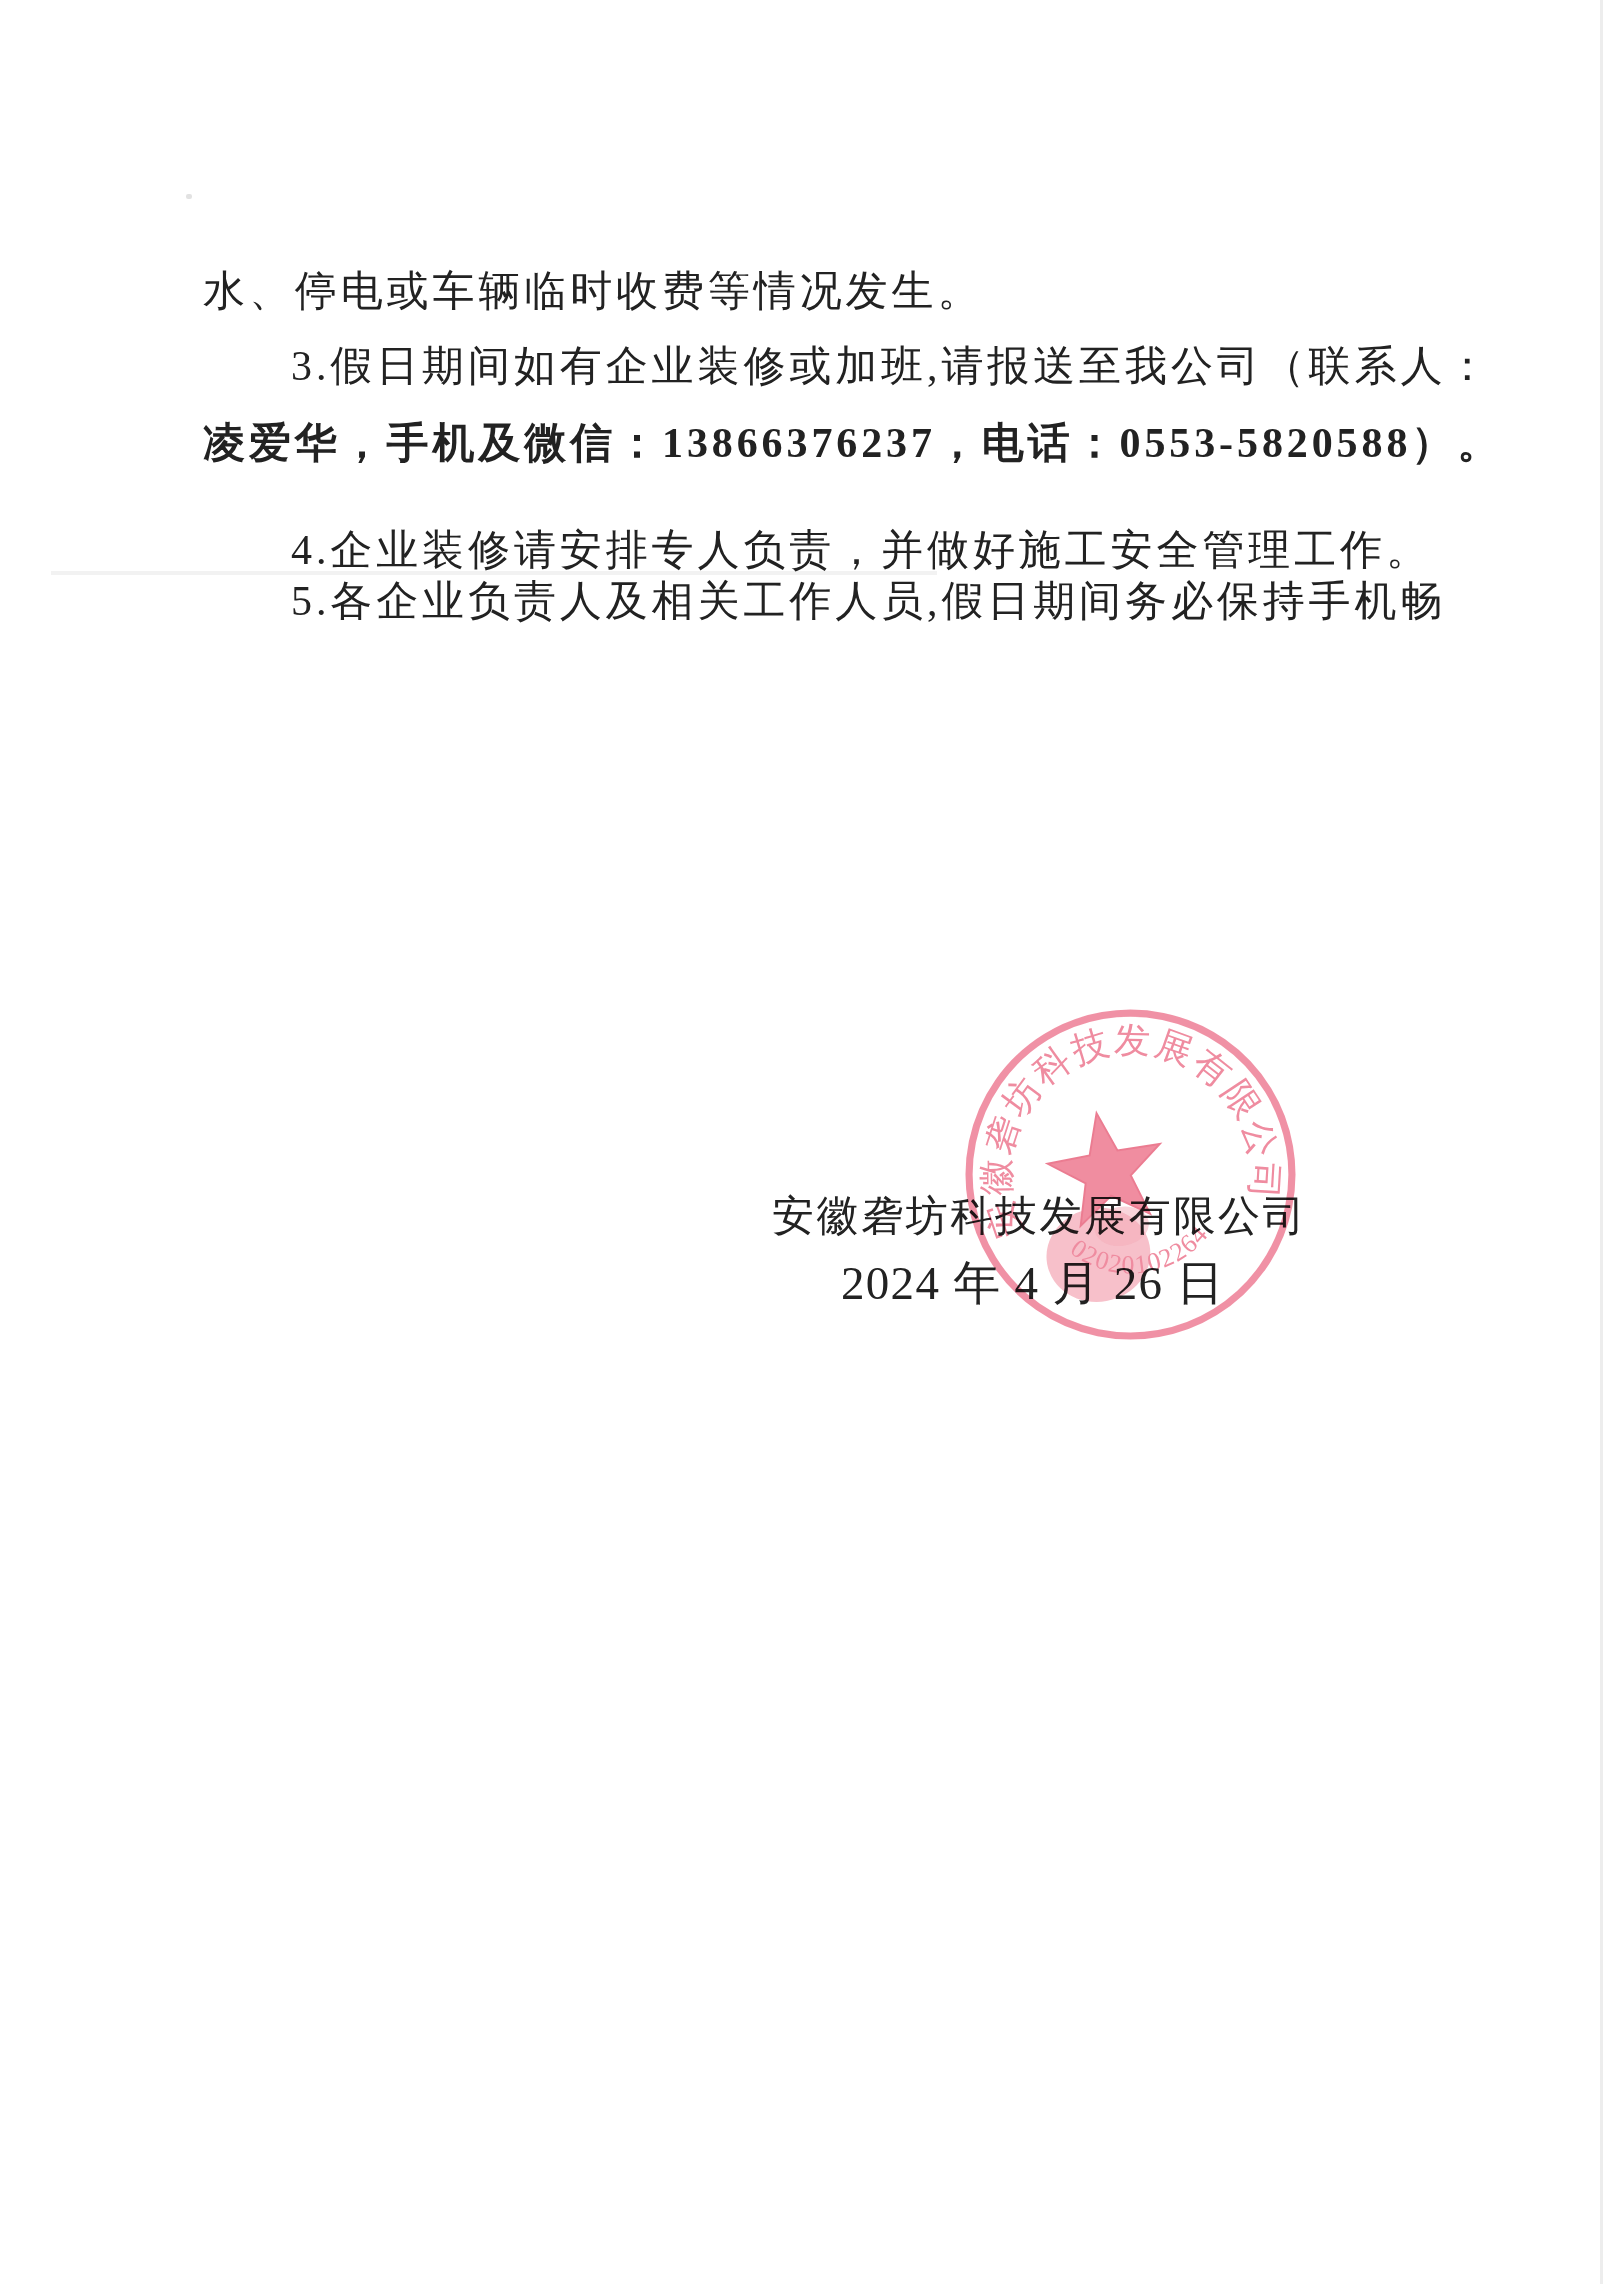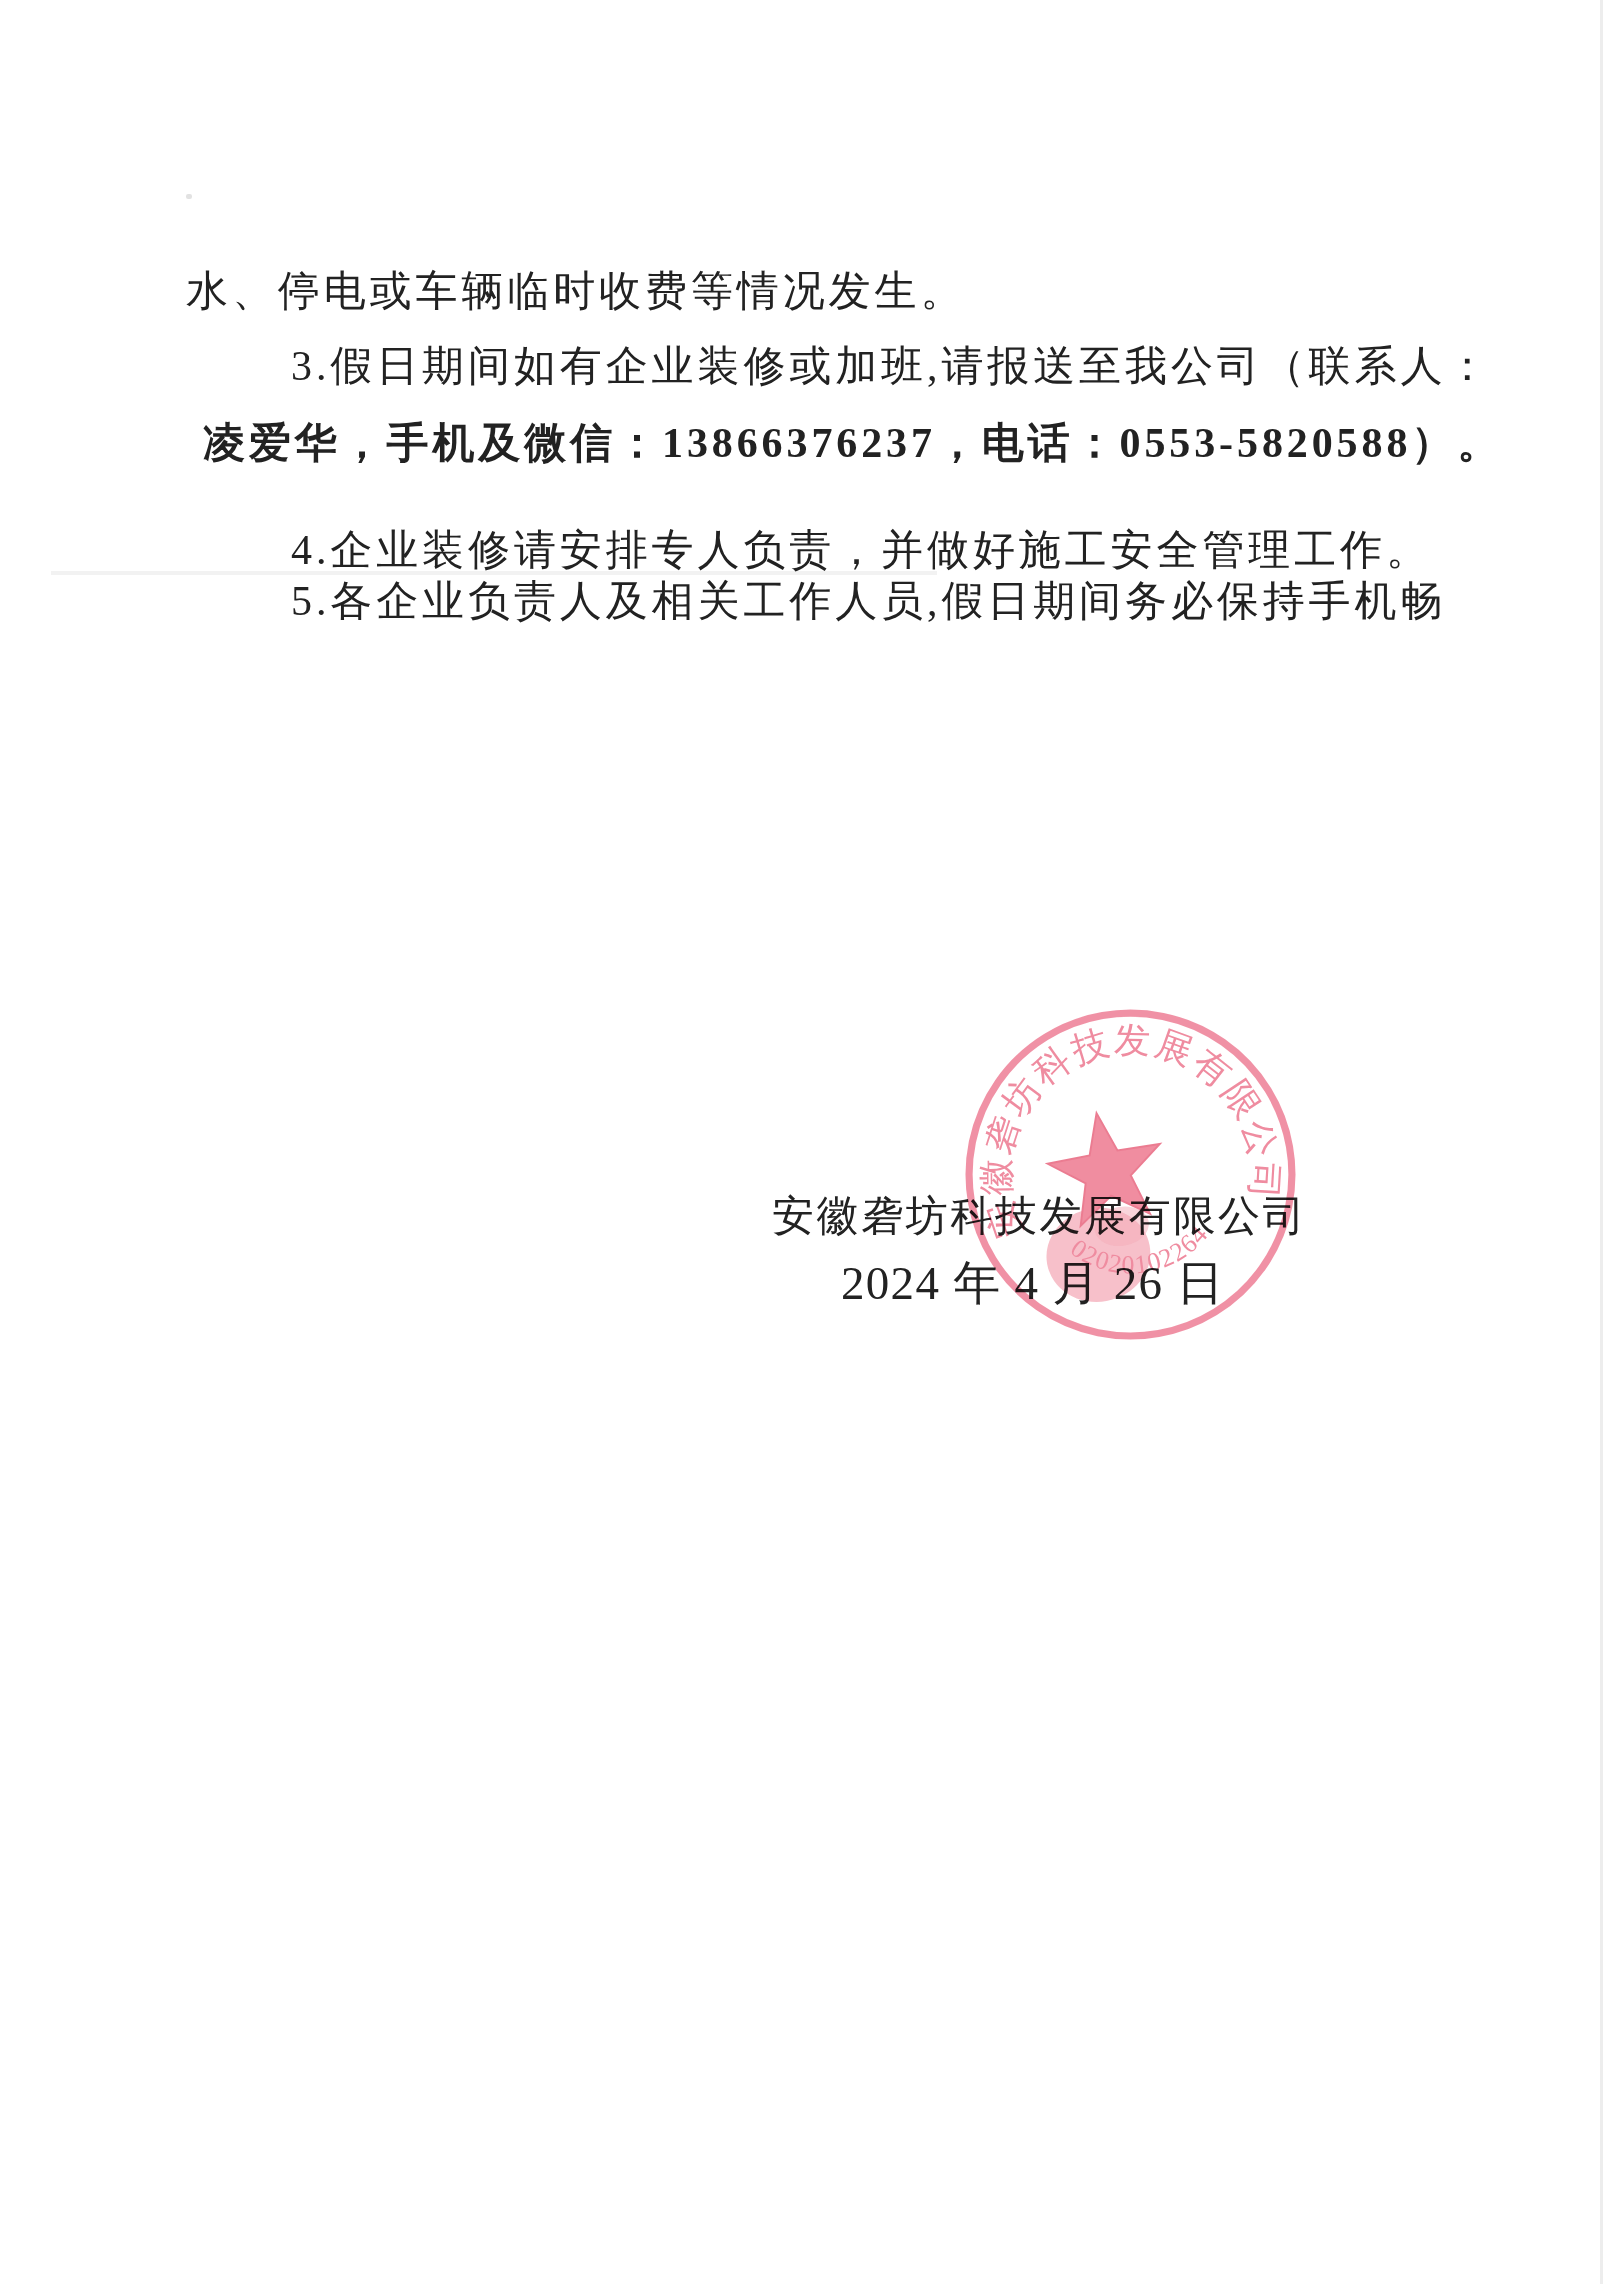--- a/index.html
+++ b/index.html
@@ -30,21 +30,21 @@
 </style>
 </head>
 <body>
 
 <div class="page">
 
   <div class="artifact" style="left:186px;top:194px;width:5.9px;height:4.6px;background:#cfcfcf;opacity:.6;border-radius:2px;"></div>
   <div class="artifact" style="left:51px;top:571px;width:886px;height:3.9px;background:#f2f2f2;"></div>
   <div class="artifact" style="left:1600px;top:0;width:2.6px;height:2284px;background:#e9e9e9;opacity:.8;"></div>
 
-  <div class="tline" style="left:186px;top:266px;">水、停电或车辆临时收费等情况发生。</div>
+  <div class="tline" style="left:203px;top:266px;">水、停电或车辆临时收费等情况发生。</div>
   <div class="tline" style="left:291px;top:341px;">3.假日期间如有企业装修或加班,请报送至我公司（联系人：</div>
   <div class="tline" style="left:203px;top:418px;font-weight:bold;">凌爱华，手机及微信：13866376237，电话：0553-5820588）。</div>
   <div class="tline" style="left:291px;top:499px;margin-top:26px;">4.企业装修请安排专人负责，并做好施工安全管理工作。</div>
   <div class="tline" style="left:291px;top:576px;">5.各企业负责人及相关工作人员,假日期间务必保持手机畅</div>
 
 
   <div class="tline" style="left:772px;top:1191px;letter-spacing:2.6px;">安徽砻坊科技发展有限公司</div>
   <div class="tline" style="left:841px;top:1258px;font-size:47px;letter-spacing:1.3px;">2024 年 4 月 26 日</div>
 
   <svg class="seal-svg" viewBox="0 0 570 570" xmlns="http://www.w3.org/2000/svg">

